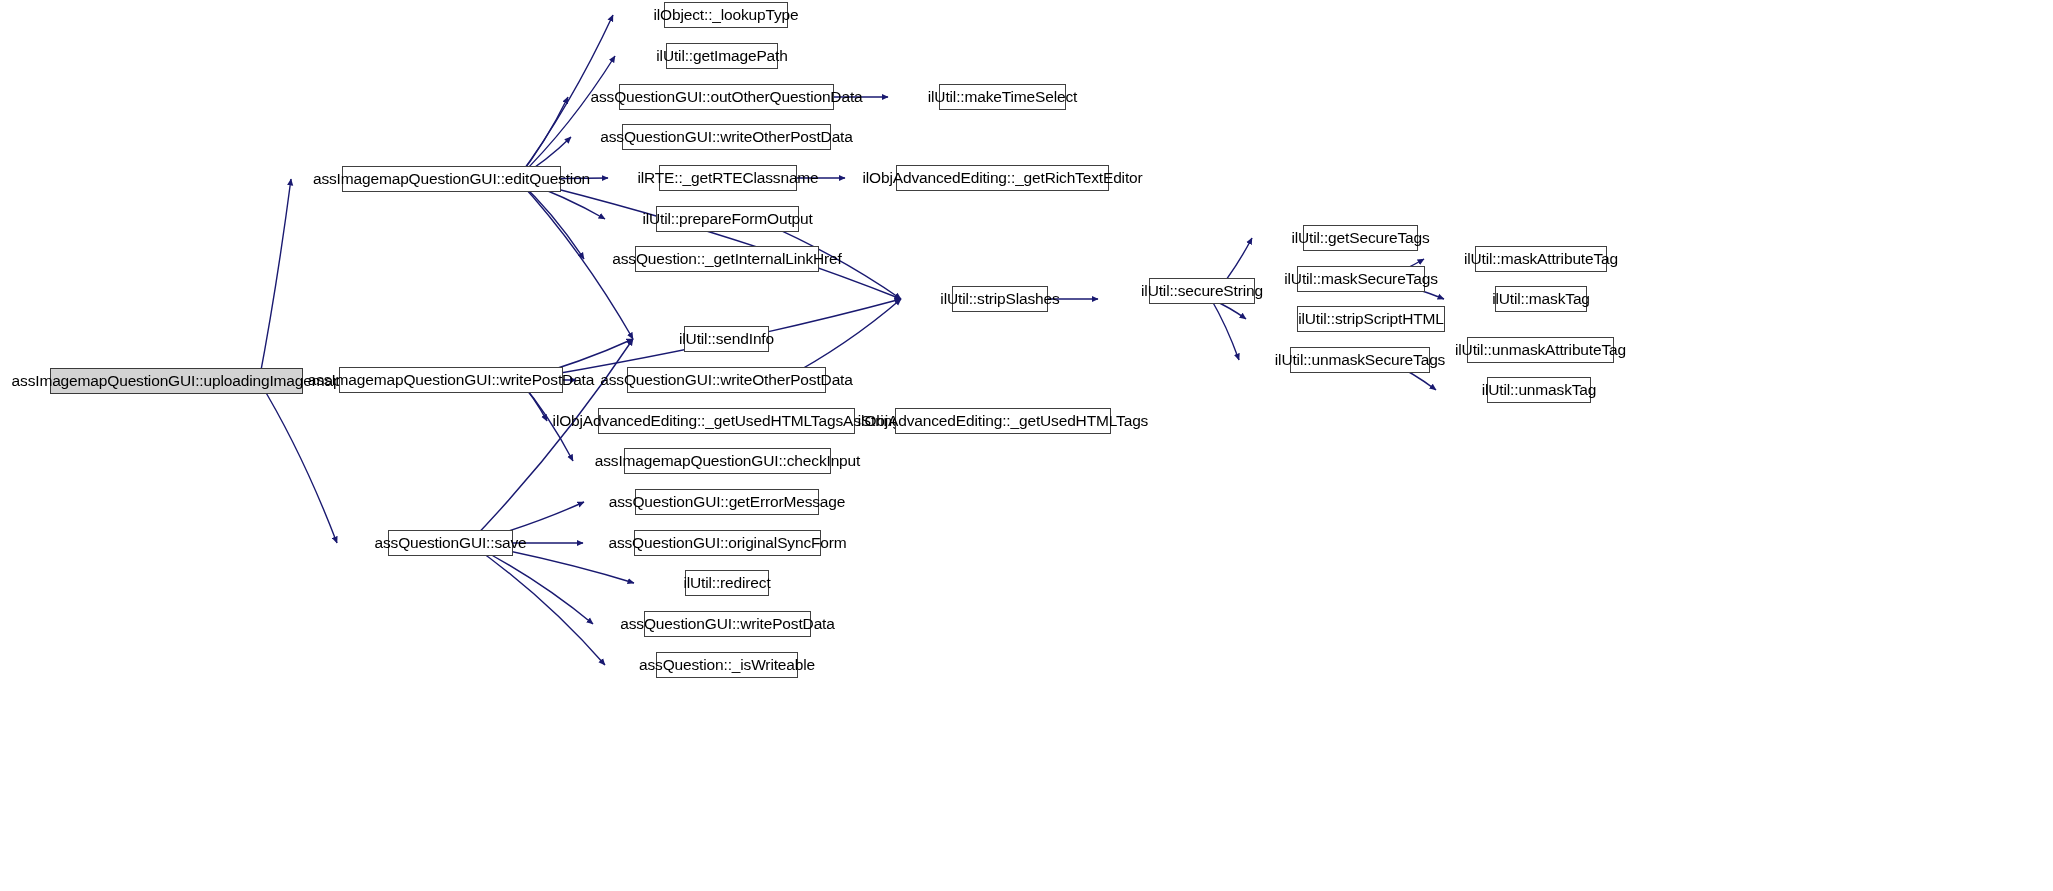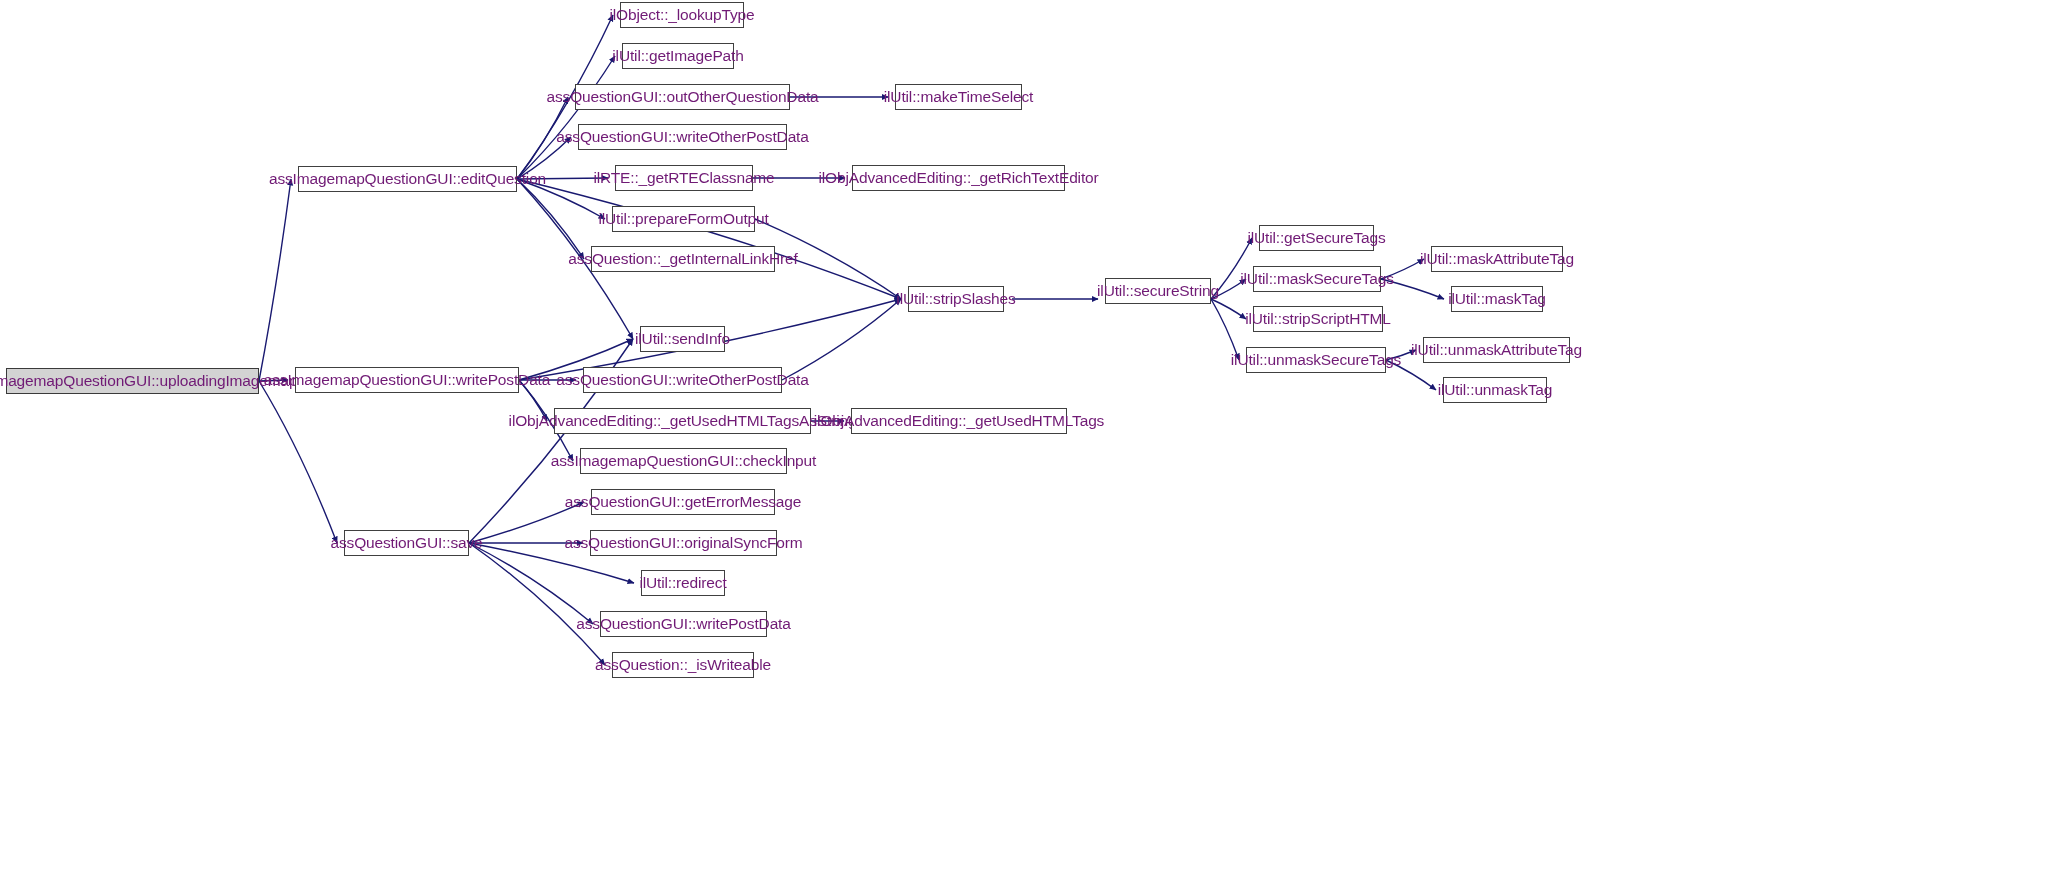--- a/index.html
+++ b/index.html
@@ -25,28 +25,29 @@
     pointer-events: none;
   }
   .node {
     position: absolute;
     box-sizing: border-box;
     display: flex;
     align-items: center;
     justify-content: center;
     background: #ffffff;
     border: 1px solid #404040;
-    color: #701a75;
+    color: #000000;
     font-size: 15.5px;
     line-height: 1;
     white-space: nowrap;
     letter-spacing: -0.15px;
     height: 26px;
     padding: 5px 8px;
     cursor: pointer;
+    margin-left: 44px;
   }
   .node.root {
     background: #d3d3d3;
     border-color: #3a3a3a;
   }
   .node-label {
     display: block;
     pointer-events: none;
   }
 </style>
@@ -173,21 +174,21 @@
       </div>
       <div class="node" style="left: 1105px; top: 278px; width: 106px;">
         <span class="node-label">ilUtil::secureString</span>
       </div>
       <div class="node" style="left: 1259px; top: 225px; width: 115px;">
         <span class="node-label">ilUtil::getSecureTags</span>
       </div>
       <div class="node" style="left: 1253px; top: 266px; width: 128px;">
         <span class="node-label">ilUtil::maskSecureTags</span>
       </div>
-      <div class="node" style="left: 1253px; top: 306px; width: 130px;">
+      <div class="node" style="left: 1253px; top: 306px; width: 148px;">
         <span class="node-label">ilUtil::stripScriptHTML</span>
       </div>
       <div class="node" style="left: 1246px; top: 347px; width: 140px;">
         <span class="node-label">ilUtil::unmaskSecureTags</span>
       </div>
       <div class="node" style="left: 1431px; top: 246px; width: 132px;">
         <span class="node-label">ilUtil::maskAttributeTag</span>
       </div>
       <div class="node" style="left: 1451px; top: 286px; width: 92px;">
         <span class="node-label">ilUtil::maskTag</span>

